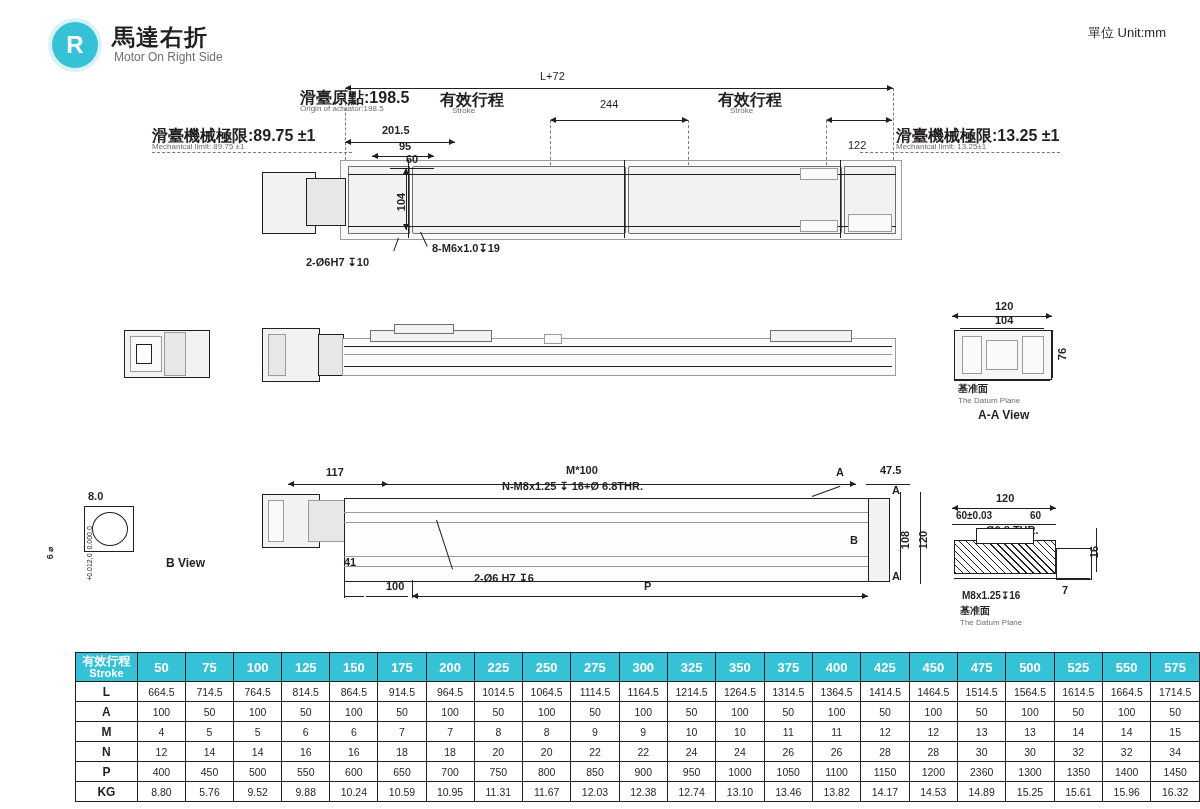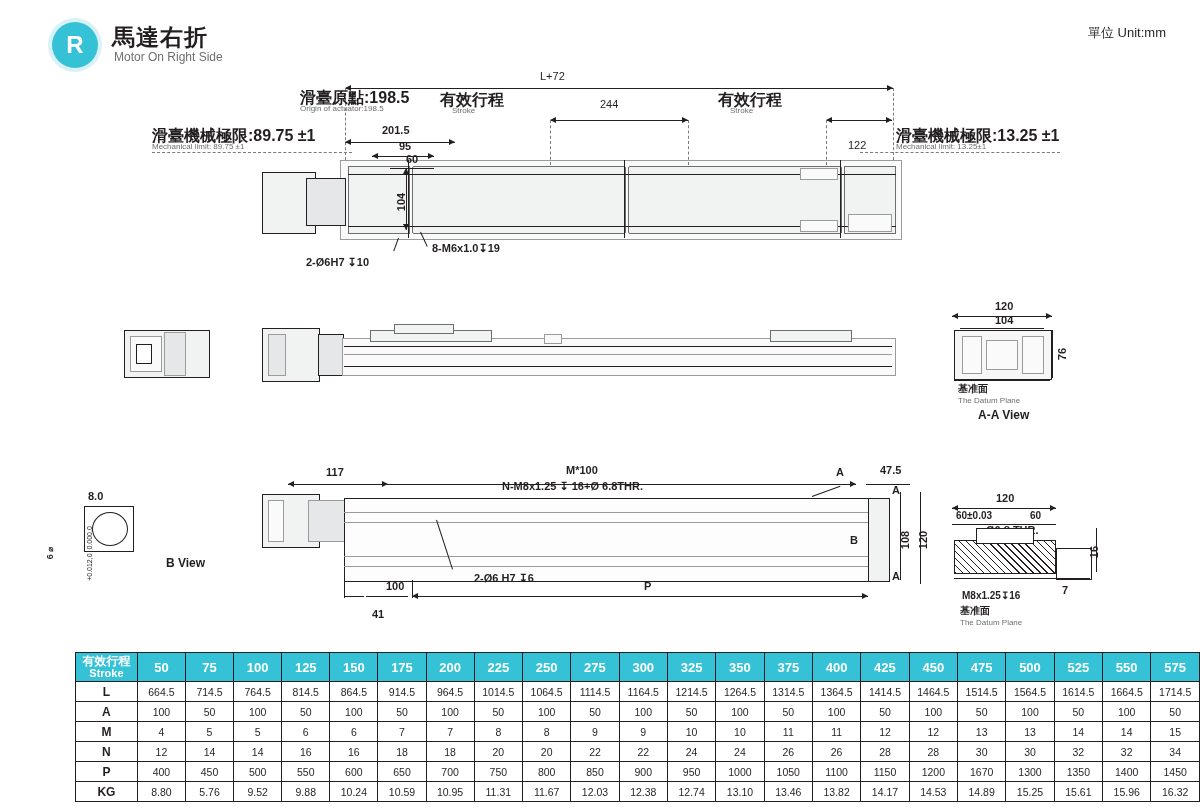--- a/index.html
+++ b/index.html
@@ -235,21 +235,21 @@
     <div class="lbl b" style="left:836px;top:466px;">A</div>
     <div class="lbl b" style="left:892px;top:484px;">A</div>
     <div class="lbl b" style="left:892px;top:570px;">A</div>
     <div class="lbl b" style="left:850px;top:534px;">B</div>
     <div class="ln vln" style="left:900px;top:492px;height:88px;"></div>
 
     <div class="lbl b rot" style="left:896px;top:534px;transform:rotate(-90deg);">108</div>
     <div class="lbl b rot" style="left:914px;top:534px;transform:rotate(-90deg);">120</div>
     <div class="ln vln" style="left:920px;top:492px;height:92px;"></div>
 
-    <div class="lbl b" style="left:344px;top:608px;padding-left:28px;">41</div>
+    <div class="lbl b" style="left:344px;top:556px;">41</div>
     <div class="lbl b" style="left:386px;top:580px;">100</div>
     <div class="lbl b" style="left:644px;top:580px;">P</div>
     <div class="ln hln" style="left:344px;top:596px;width:20px;"></div>
     <div class="ln hln" style="left:366px;top:596px;width:42px;"></div>
     <div class="ln hln" style="left:412px;top:596px;width:456px;"></div>
     <div class="arrow-l" style="left:412px;top:593px;"></div>
     <div class="arrow-r" style="left:862px;top:593px;"></div>
     <div class="ln vln" style="left:344px;top:580px;height:18px;"></div>
     <div class="ln vln" style="left:412px;top:580px;height:18px;"></div>
 
@@ -425,21 +425,21 @@
           <td>750</td>
           <td>800</td>
           <td>850</td>
           <td>900</td>
           <td>950</td>
           <td>1000</td>
           <td>1050</td>
           <td>1100</td>
           <td>1150</td>
           <td>1200</td>
-          <td>1670</td>
+          <td>2360</td>
           <td>1300</td>
           <td>1350</td>
           <td>1400</td>
           <td>1450</td>
         </tr>
         <tr>
           <td class="rowhdr">KG</td>
           <td>8.80</td>
           <td>5.76</td>
           <td>9.52</td>

